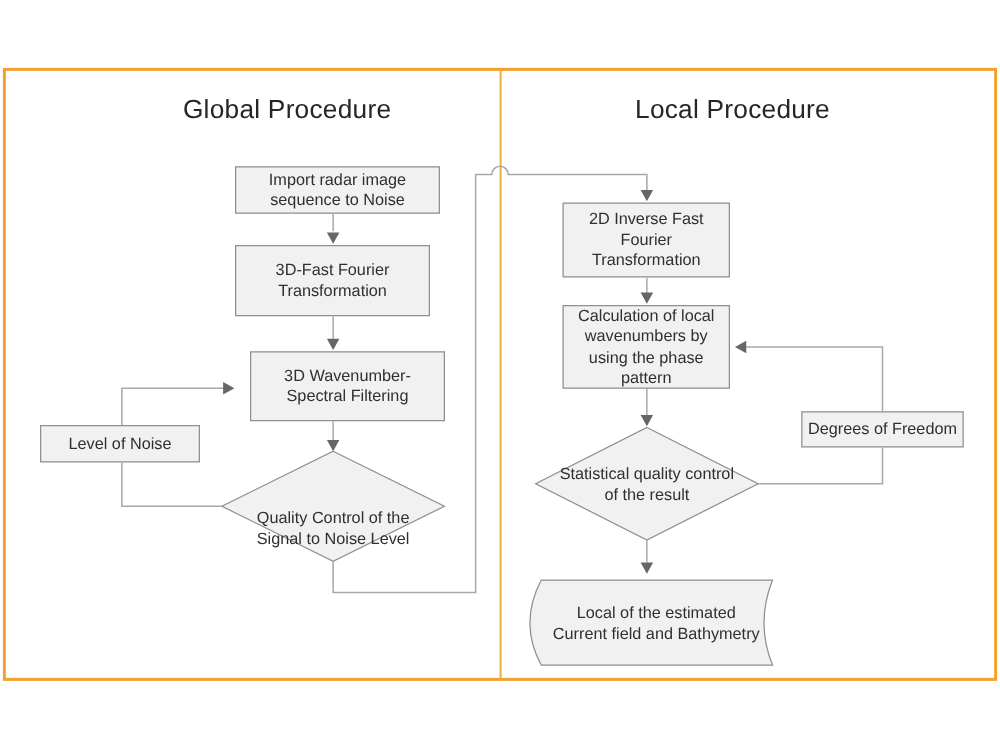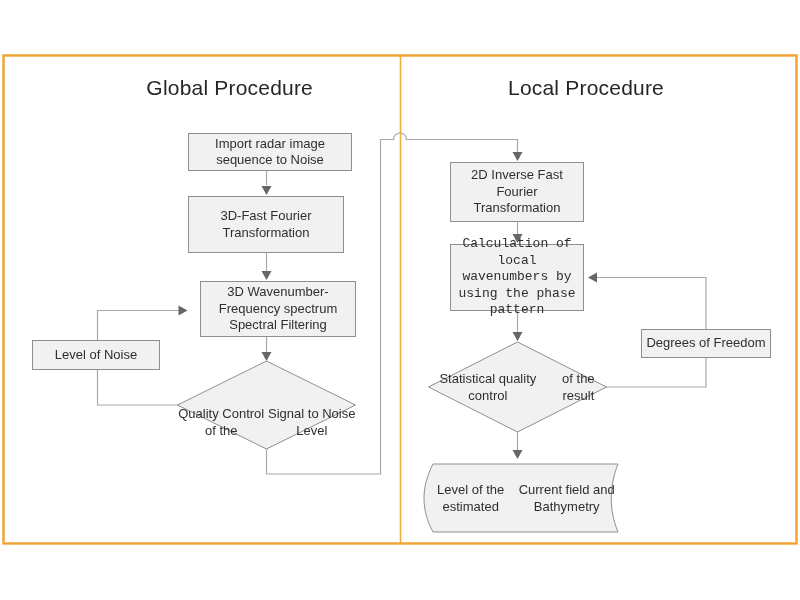--- a/index.html
+++ b/index.html
@@ -8,21 +8,21 @@
     font-family:"Liberation Sans", sans-serif;color:#2F2F2F;
   }
   .stage svg{position:absolute;left:0;top:0;}
   .node{
     position:absolute;background:#F1F1F1;border:1px solid #8F8F8F;
     display:flex;flex-direction:column;align-items:center;justify-content:center;
     text-align:center;font-size:13px;line-height:16.5px;color:#2F2F2F;
     box-sizing:border-box;
   }
   .free-label{
-    position:absolute;display:flex;flex-direction:row;align-items:center;justify-content:center;
+    position:absolute;display:flex;flex-direction:column;align-items:center;justify-content:center;
     text-align:center;font-size:13px;line-height:17px;color:#2F2F2F;
   }
   .panel-title{
     position:absolute;text-align:center;font-size:21px;color:#262626;letter-spacing:0.2px;
   }
 </style>
 </head>
 <body>
 
 <div class="stage">
@@ -70,53 +70,52 @@
     <div>sequence to Noise</div>
   </div>
 
   <div class="node" style="left:188px;top:196px;width:156px;height:57px;">
     <div>3D-Fast Fourier</div>
     <div>Transformation</div>
   </div>
 
   <div class="node" style="left:200px;top:281px;width:156px;height:56px;">
     <div>3D Wavenumber-</div>
-    <div>Frequency spectrum</div>
     <div>Spectral Filtering</div>
   </div>
 
   <div class="node" style="left:32px;top:340px;width:128px;height:30px;">
     <div>Level of Noise</div>
   </div>
 
   <div class="free-label" style="left:176px;top:388px;width:181px;margin-top:17px;">
     <div>Quality Control of the</div>
     <div>Signal to Noise Level</div>
   </div>
 
   <div class="node" style="left:450px;top:162px;width:134px;height:60px;">
     <div>2D Inverse Fast</div>
     <div>Fourier</div>
     <div>Transformation</div>
   </div>
 
-  <div class="node" style="left:450px;top:244px;width:134px;height:67px;font-family:Liberation Mono, monospace;">
+  <div class="node" style="left:450px;top:244px;width:134px;height:67px;">
     <div>Calculation of local</div>
     <div>wavenumbers by</div>
     <div>using the phase</div>
     <div>pattern</div>
   </div>
 
   <div class="node" style="left:641px;top:317px;width:130px;height:29px;margin-top:12px;">
     <div>Degrees of Freedom</div>
   </div>
 
   <div class="free-label" style="left:427px;top:370px;width:181px;">
     <div>Statistical quality control</div>
     <div>of the result</div>
   </div>
 
   <div class="free-label" style="left:429px;top:481px;width:192px;">
-    <div>Level of the estimated</div>
+    <div>Local of the estimated</div>
     <div>Current field and Bathymetry</div>
   </div>
 
 </div>
 
 </body></html>

